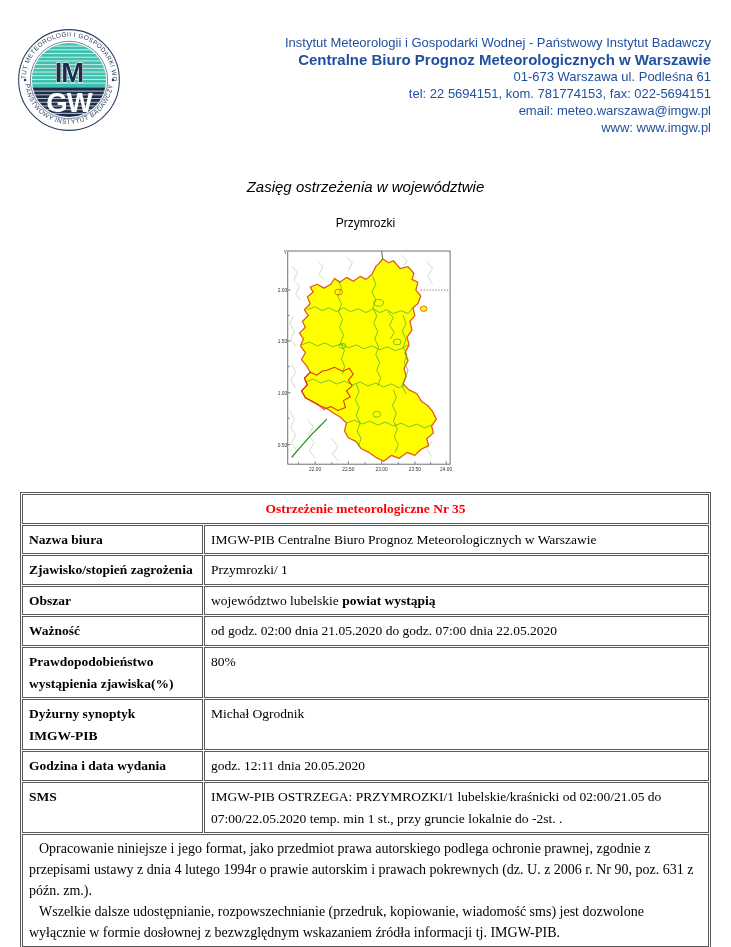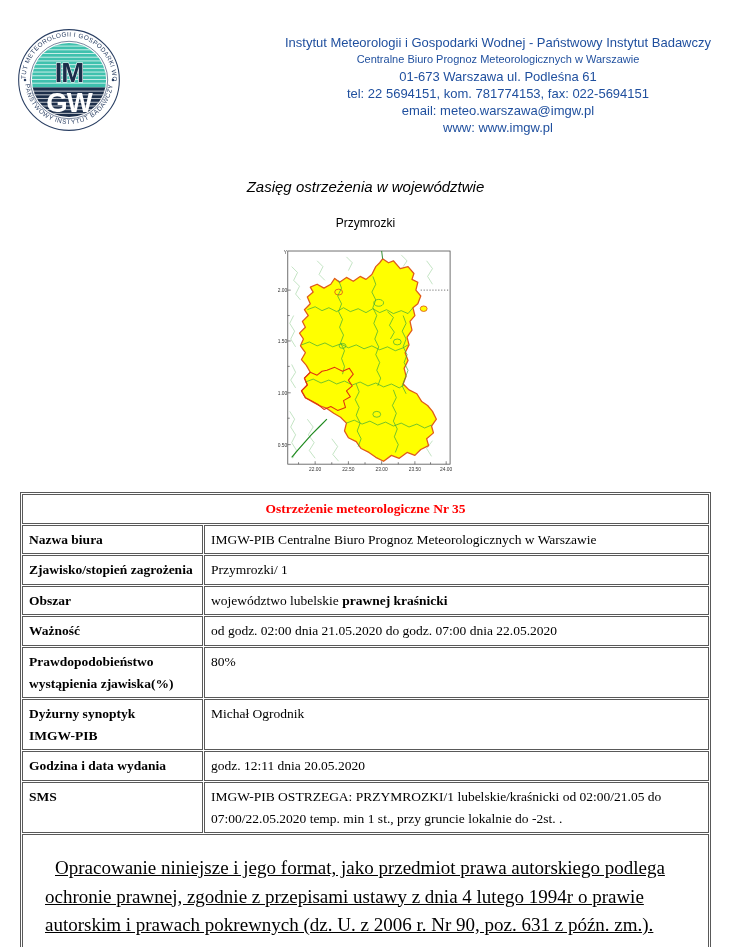--- a/index.html
+++ b/index.html
@@ -5,24 +5,24 @@
   * { box-sizing: border-box; }
   html,body { margin:0; padding:0; }
   body {
     width:731px; height:947px; background:#ffffff; position:relative;
     font-family:"Liberation Sans", sans-serif; color:#000;
   }
   
   .letterhead { position:relative; height:152px; }
   .logo { position:absolute; left:16px; top:27px; }
   .contact {
-    position:absolute; right:20px; top:34px; text-align:center;
+    position:absolute; right:20px; top:34px; text-align:right;
     color:#1f4f9e; font-size:13px; line-height:17px;
   }
-  .contact .bold-line { font-weight:normal; font-size:11px; }
+  .contact .bold-line { font-weight:bold; font-size:15px; }
   
   .map-section { text-align:center; }
   .section-title { font-size:15px; margin-top:26px; color:#000;font-style:italic; }
   .map-title { font-size:12px; margin-top:21px; margin-bottom:17px; }
   .map-wrap { display:inline-block; line-height:0; }
   
   table.warning {
     margin:12px 20px 0 20px; width:691px;
     border-collapse:separate; border-spacing:1px;
     border:1px solid #595959; background:#fff;
@@ -33,21 +33,21 @@
     line-height:1.6; padding:3px 6px;
   }
   td.tbl-title {
     text-align:center; color:#ff0000; font-weight:bold; font-size:16px;
     padding:6px 4px;
   }
   td.lbl { font-weight:bold; width:181px; white-space:pre-line; }
   td.val .b { font-weight:bold; }
   td.tall { height:40px; }
   td.footer-cell { padding:5px 7px 8px 7px; }
-  .footer-cell p { margin:16px; text-indent:10px; line-height:1.5; font-size:19px;text-decoration:underline; }
+  .footer-cell p { margin:0; text-indent:10px; line-height:1.5; font-size:14px; }
 </style>
 </head>
 <body>
 
 <div class="letterhead">
 
   <div class="logo">
     <svg width="106" height="106" viewBox="0 0 100 100">
       <defs>
         <clipPath id="disc">
@@ -213,21 +213,21 @@
   <tr>
     <td class="lbl">Nazwa biura</td>
     <td class="val"><span>IMGW-PIB Centralne Biuro Prognoz Meteorologicznych w Warszawie</span><span class="b"></span></td>
   </tr>
   <tr>
     <td class="lbl">Zjawisko/stopień zagrożenia</td>
     <td class="val"><span>Przymrozki/ 1</span><span class="b"></span></td>
   </tr>
   <tr>
     <td class="lbl">Obszar</td>
-    <td class="val"><span>województwo lubelskie </span><span class="b">prawnej kraśnicki</span></td>
+    <td class="val"><span>województwo lubelskie </span><span class="b">powiat wystąpią</span></td>
   </tr>
   <tr>
     <td class="lbl">Ważność</td>
     <td class="val"><span>od godz. 02:00 dnia 21.05.2020 do godz. 07:00 dnia 22.05.2020</span><span class="b"></span></td>
   </tr>
   <tr>
     <td class="lbl tall">Prawdopodobieństwo wystąpienia zjawiska(%)</td>
     <td class="val"><span>80%</span><span class="b"></span></td>
   </tr>
   <tr>

